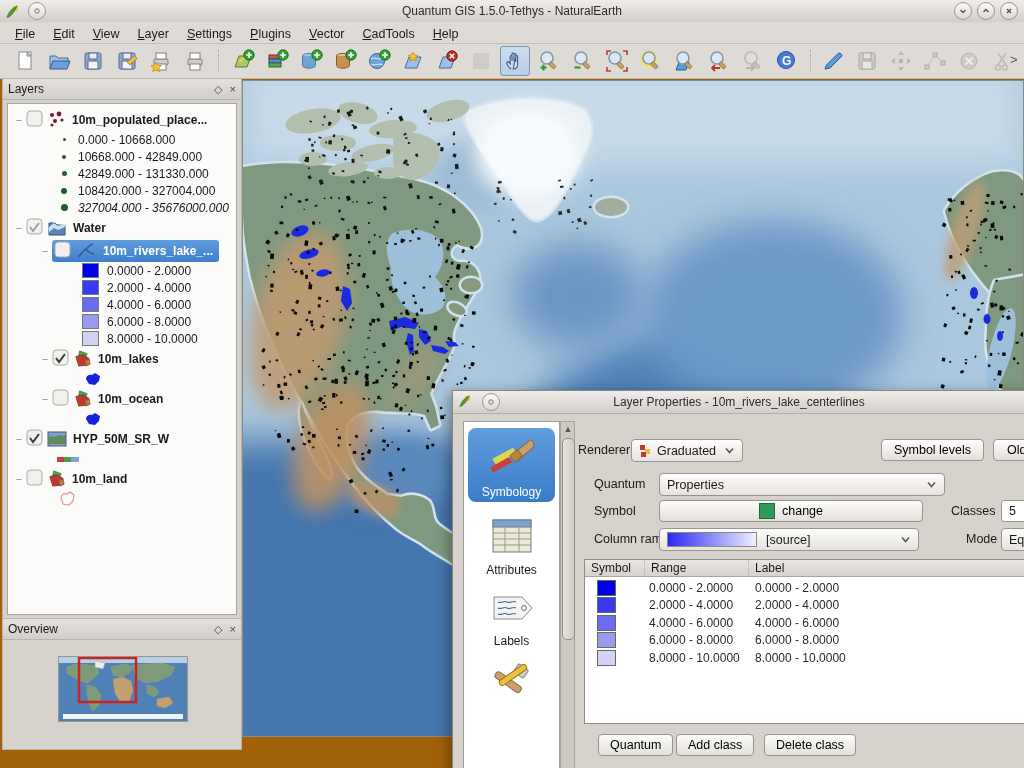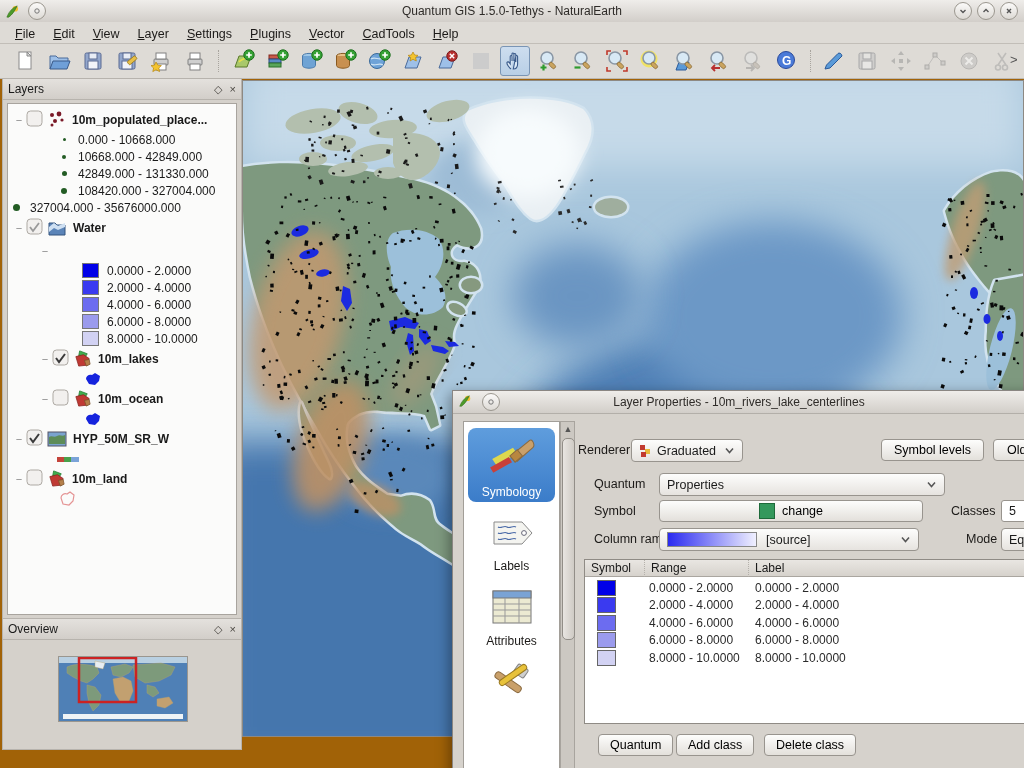--- a/index.html
+++ b/index.html
@@ -1026,21 +1026,21 @@
             <span style="width:5px;height:5px;border-radius:50%;background:#235c24;display:inline-block"></span>
           </span>
           <span>42849.000 - 131330.000</span>
         </div>
         <div class="crow" style="padding-left: 48px;">
           <span class="marker" style="width:16px;margin-right:6px">
             <span style="width:6px;height:6px;border-radius:50%;background:#235c24;display:inline-block"></span>
           </span>
           <span>108420.000 - 327004.000</span>
         </div>
-        <div class="crow" style="">
+        <div class="crow" style="padding-left: 48px; font-style: italic;">
           <span class="marker" style="width:16px;margin-right:6px">
             <span style="width:7px;height:7px;border-radius:50%;background:#235c24;display:inline-block"></span>
           </span>
           <span>327004.000 - 35676000.000</span>
         </div>
         <div class="trow" style="padding-left: 4px;">
           <span class="dash">−</span>
           <span class="" style="display: flex; align-items: center;">
             <span class="cb"><svg width="17" height="17" viewBox="0 0 17 17">
                 <rect x="1" y="1" width="15" height="15" rx="3.5" fill="url(#g)" style="fill:#f2f0ee" stroke="#ada9a3"></rect>
@@ -1050,20 +1050,31 @@
               <svg width="20" height="18" viewBox="0 0 20 18">
                 <path d="M2 4h6l2 2h8v10H2z" fill="#5b84b8" stroke="#34547e"></path>
                 <path d="M2 8l5-4 4 3 7-3v4l-7 3-4-2-5 4z" fill="#cfe0f2"></path>
               </svg>
             </span>
             <span class="llabel">Water</span>
           </span>
         </div>
         <div class="trow selected" style="padding-left: 30px;">
           <span class="dash">−</span>
+          <span class="sel" style="display: flex; align-items: center;">
+            <span class="cb"><svg width="17" height="17" viewBox="0 0 17 17">
+                <rect x="1" y="1" width="15" height="15" rx="3.5" fill="url(#g)" style="fill:#f2f0ee" stroke="#ada9a3"></rect>
+              </svg></span>
+            <span class="licon">
+              <svg width="22" height="19" viewBox="0 0 22 19">
+                <path d="M3 16 C7 13 8 9 11 8 M11 8 C13 7 14 4 18 3 M11 8 C12 11 16 12 19 13" stroke="#3a5a8a" fill="none" stroke-width="1.5"></path>
+              </svg>
+            </span>
+            <span class="llabel">10m_rivers_lake_...</span>
+          </span>
         </div>
         <div class="crow" style="padding-left: 74px;">
           <span class="sw" style="background:#0000e8"></span>
           <span>0.0000 - 2.0000</span>
         </div>
         <div class="crow" style="padding-left: 74px;">
           <span class="sw" style="background:#3a3af0"></span>
           <span>2.0000 - 4.0000</span>
         </div>
         <div class="crow" style="padding-left: 74px;">
@@ -1226,34 +1237,34 @@
         <div class="side-item sel">
           <span><svg width="50" height="46" viewBox="0 0 48 44">
               <path d="M5 24l20-11 4 6-20 11z" fill="#ded84e"></path>
               <path d="M3 32l18-10 3 5-18 10z" fill="#c8403a"></path>
               <path d="M41 6L24 20l5 6 15-13c2.5-2-.5-9-3-7z" fill="#c9a06a" stroke="#8a6a40"></path>
               <path d="M22 21l7-6 5 6-7 6z" fill="#b8863f" stroke="#8a6a40"></path>
             </svg></span>
           <span class="cap">Symbology</span>
         </div>
         <div class="side-item">
+          <span><svg width="46" height="40" viewBox="0 0 46 40">
+              <rect x="4" y="4" width="38" height="32" fill="#ecead2" stroke="#777"></rect>
+              <rect x="4" y="4" width="38" height="7" fill="#7aa3d4" stroke="#777"></rect>
+              <path d="M4 17h38M4 23h38M4 29h38M16 11v25M30 11v25" stroke="#999"></path>
+            </svg></span>
+          <span class="cap">Attributes</span>
+        </div>
+        <div class="side-item">
           <span><svg width="48" height="36" viewBox="0 0 48 36">
               <path d="M6 6h28l10 11-10 11H6z" fill="#f4f4f0" stroke="#8a8a8a"></path>
               <circle cx="36" cy="17" r="2.4" fill="#fff" stroke="#667"></circle>
               <path d="M10 11c3 2 6-2 9 0s6-2 9 0M10 17c3 2 6-2 9 0s6-2 9 0M10 23c3 2 6-2 9 0s6-2 9 0" stroke="#4a6aa8" fill="none" stroke-width="1.1"></path>
             </svg></span>
           <span class="cap">Labels</span>
-        </div>
-        <div class="side-item">
-          <span><svg width="46" height="40" viewBox="0 0 46 40">
-              <rect x="4" y="4" width="38" height="32" fill="#ecead2" stroke="#777"></rect>
-              <rect x="4" y="4" width="38" height="7" fill="#7aa3d4" stroke="#777"></rect>
-              <path d="M4 17h38M4 23h38M4 29h38M16 11v25M30 11v25" stroke="#999"></path>
-            </svg></span>
-          <span class="cap">Attributes</span>
         </div>
         <div class="side-item">
           <span><svg width="50" height="50" viewBox="0 0 50 50">
               <rect x="6" y="16" width="30" height="7" rx="3" transform="rotate(35 20 20)" fill="#c9a06a" stroke="#8a6a40"></rect>
               <rect x="28" y="4" width="12" height="10" rx="2" transform="rotate(35 34 9)" fill="#cfcfcf" stroke="#888"></rect>
               <rect x="10" y="10" width="32" height="6" rx="3" transform="rotate(-35 26 13)" fill="#e8c23a" stroke="#9a7a20"></rect>
             </svg></span>
         </div>
       </div>
 

